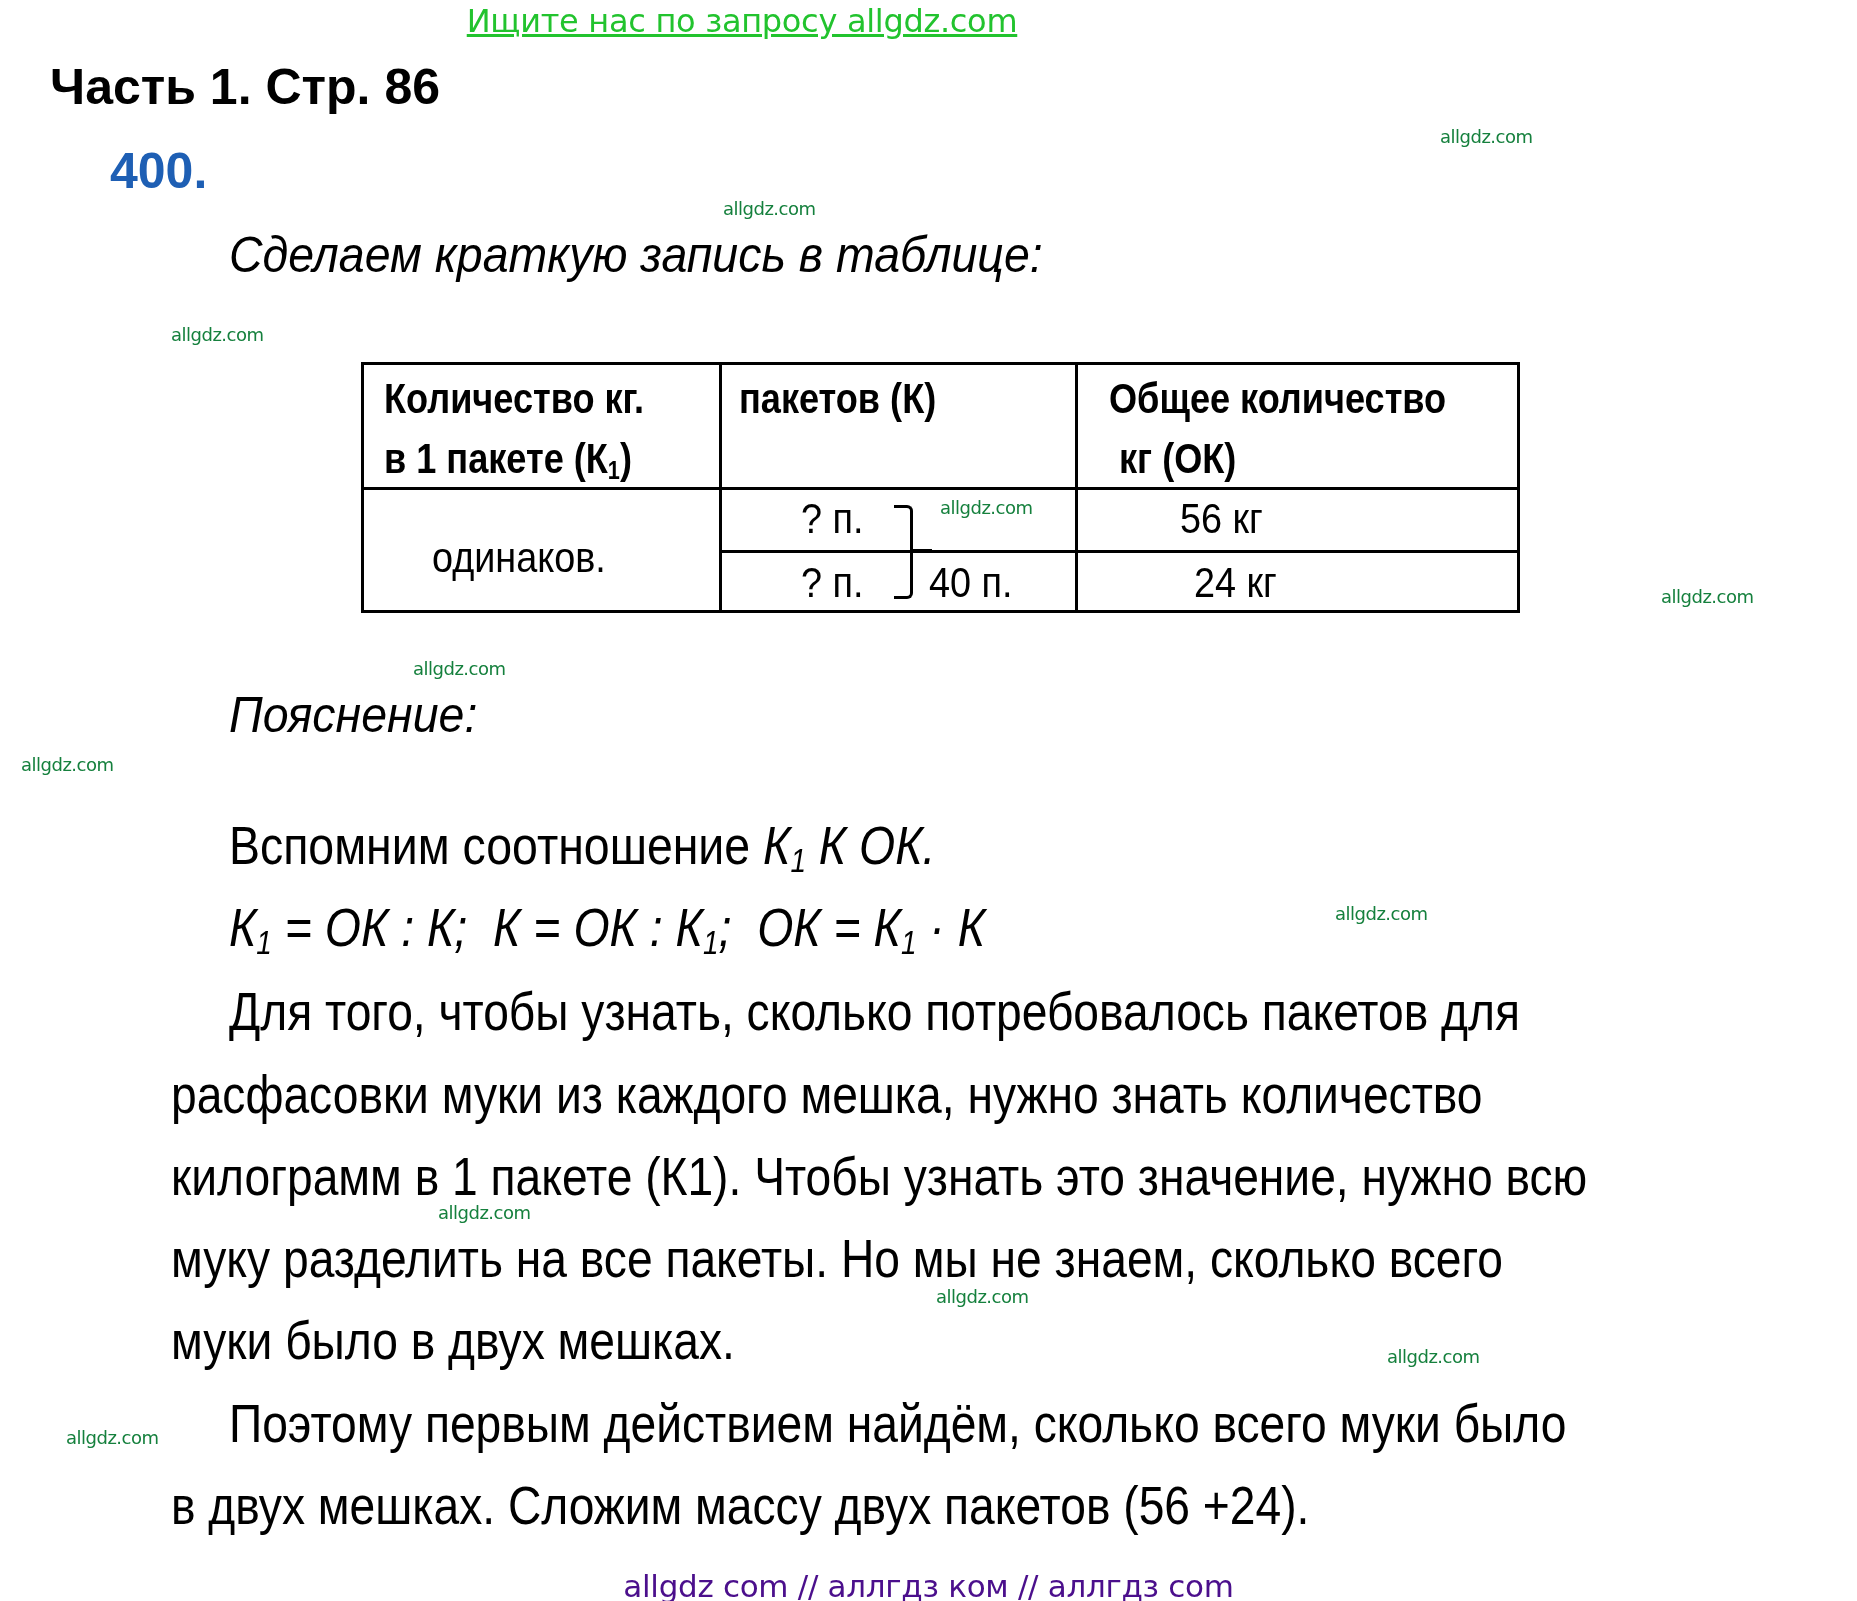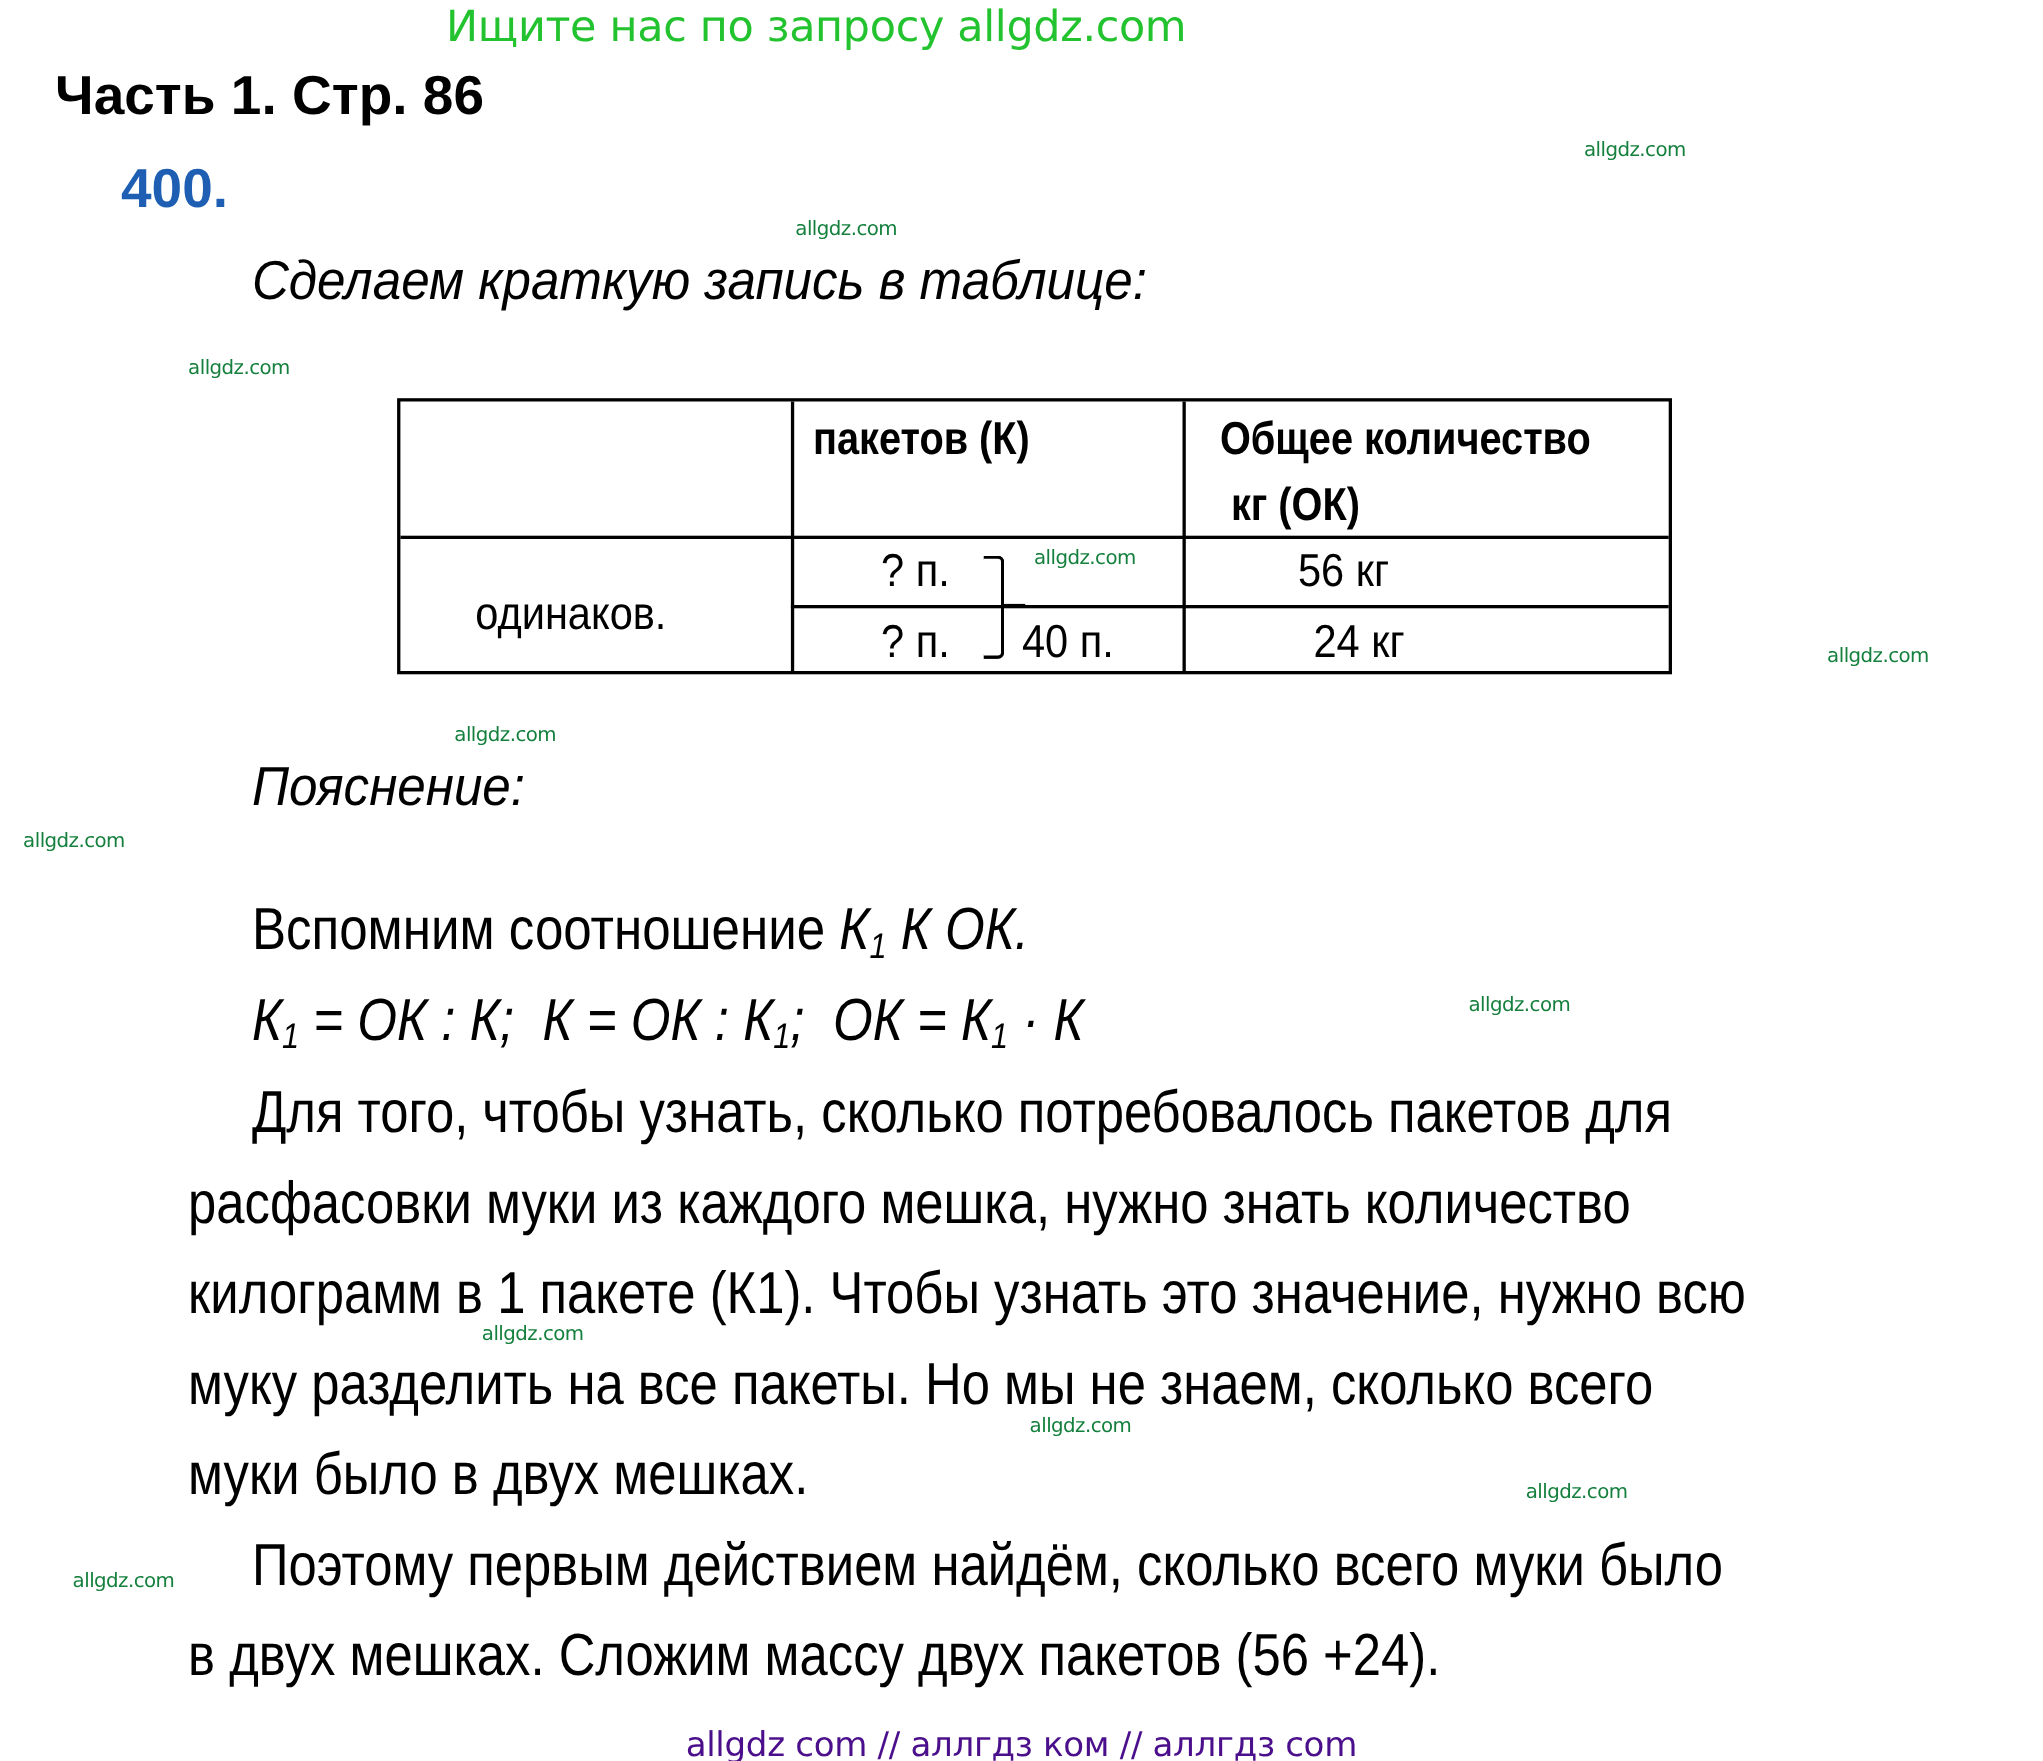--- a/index.html
+++ b/index.html
@@ -3,21 +3,21 @@
 <meta charset="utf-8">
 <style>
   html, body { margin: 0; padding: 0; background: #ffffff; }
   body { width: 1857px; height: 1601px; position: relative; overflow: hidden;
          font-family: "Liberation Sans", sans-serif; color: #000; }
   .abs { position: absolute; white-space: nowrap; line-height: 1; }
   .fit { transform-origin: 0 50%; display: inline-block; }
   .wm { position: absolute; white-space: nowrap; font-family: "DejaVu Sans", sans-serif;
         font-size: 18px; color: #15803d; line-height: 1; letter-spacing: -0.5px; }
   .top-banner { position: absolute; top: 2px; left: 0; width: 1484px; text-align: center;
-        font-family: "DejaVu Sans", sans-serif; font-size: 39px; color: #22c32e; letter-spacing: -0.3px; }
+        font-family: "DejaVu Sans", sans-serif; font-size: 32px; color: #22c32e; letter-spacing: -0.3px; text-decoration: underline; }
   .page-title { left: 50px; top: 62px; font-size: 50px; font-weight: bold; }
   .task-num { left: 110px; top: 146px; font-size: 50px; font-weight: bold; color: #1e5fb4; }
   .it { font-style: italic; }
   .body-line { font-size: 54px; }
   .footer { position: absolute; top: 1568px; left: 0; width: 1857px; text-align: center;
         font-family: "DejaVu Sans", sans-serif; font-size: 31px; color: #4b0f8c; letter-spacing: -0.3px; }
 
   
   .tbl { position: absolute; left: 361px; top: 362px; width: 1159px; height: 251px;
          border: 3px solid #000; box-sizing: border-box; }
@@ -39,20 +39,24 @@
 <div class="abs it" style="left:229px; top:230px; font-size:50px;">
   <span class="fit" style="transform:scaleX(0.93);">Сделаем краткую запись в таблице:</span>
 </div>
 
 <div class="tbl">
   <div class="vline" style="left:355px;"></div>
   <div class="vline" style="left:711px;"></div>
   <div class="hline" style="left:0; right:0; top:122px;"></div>
   <div class="hline" style="left:355px; right:0; top:185px;"></div>
 
+  <div class="th" style="left:20px; top:4px;">
+    <div><span class="fit" style="transform:scaleX(0.86);">Количество кг.</span></div>
+    <div><span class="fit" style="transform:scaleX(0.86);"><span>в 1 пакете  (К</span><sub class="s">1</sub><span>)</span></span></div>
+  </div>
 
   <div class="th" style="left:375px; top:4px;">
     <div><span class="fit" style="transform:scaleX(0.86);">пакетов  (К)</span></div>
   </div>
 
   <div class="th" style="left:730px; top:4px;margin-left:15px;">
     <div><span class="fit" style="transform:scaleX(0.86);">Общее количество</span></div>
     <div style="padding-left:10px;"><span class="fit" style="transform:scaleX(0.86);">кг  (ОК)</span></div>
   </div>
 

